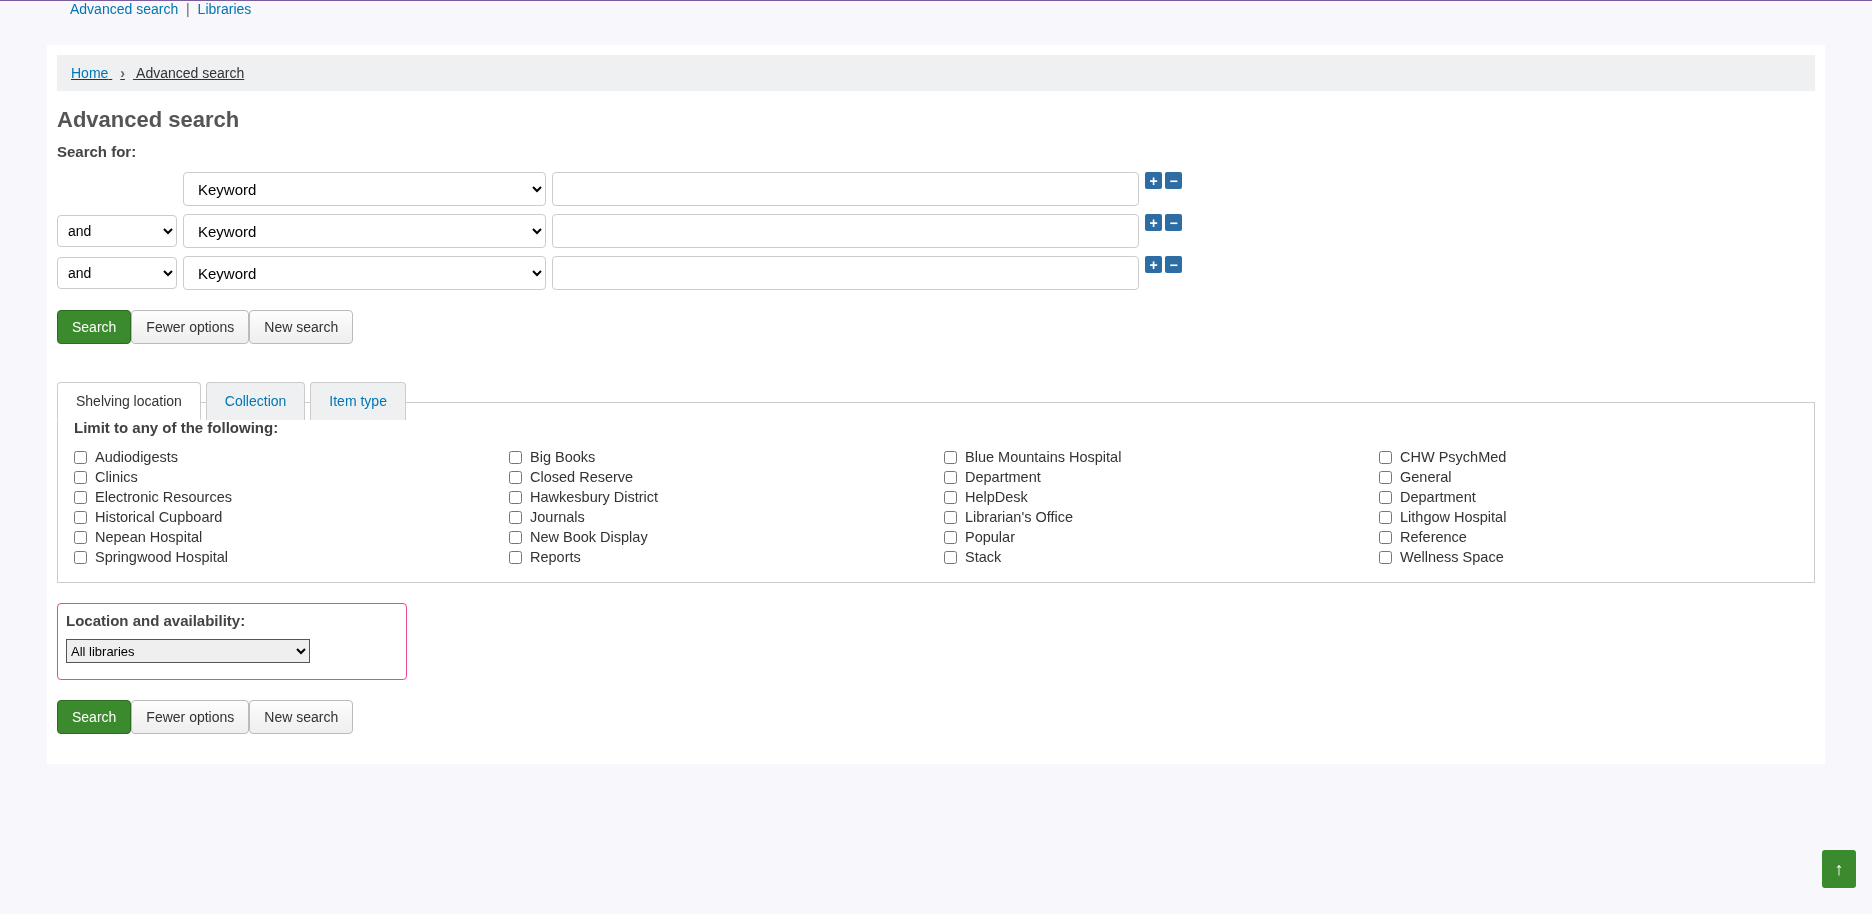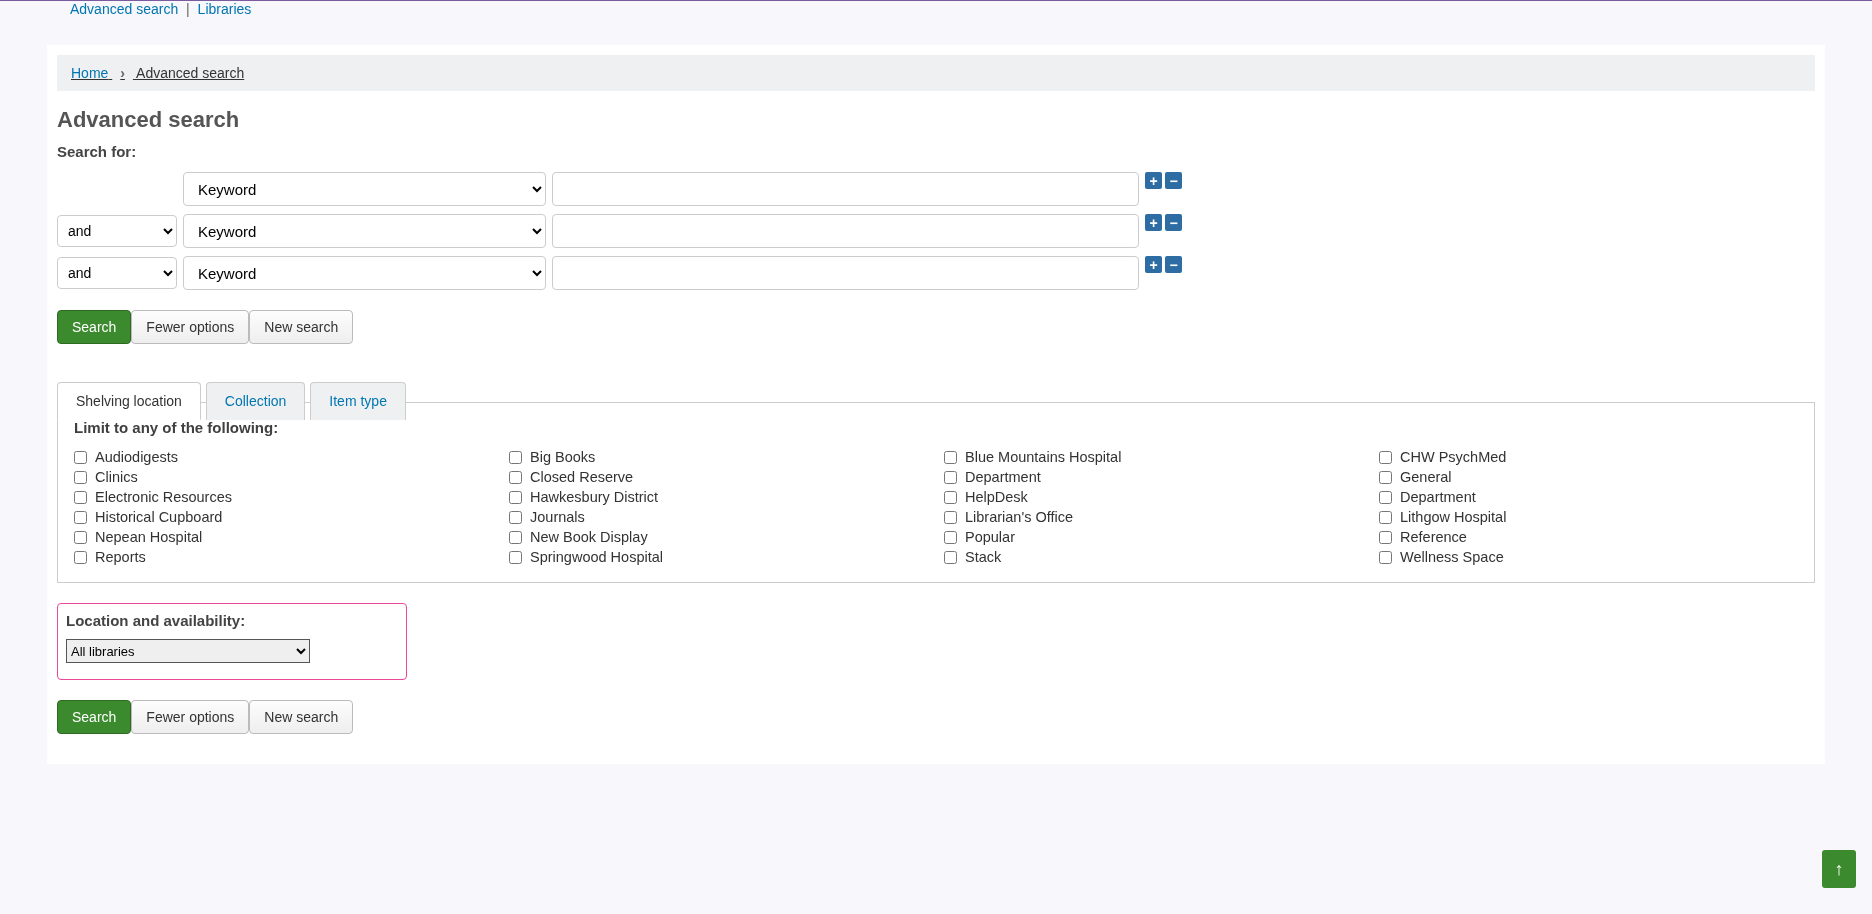--- a/index.html
+++ b/index.html
@@ -404,25 +404,25 @@
         <div class="check-item">
           <input type="checkbox" style="">
           <span>Popular</span>
         </div>
         <div class="check-item">
           <input type="checkbox" style="">
           <span>Reference</span>
         </div>
         <div class="check-item">
           <input type="checkbox" style="">
+          <span>Springwood Hospital</span>
+        </div>
+        <div class="check-item">
+          <input type="checkbox" style="">
           <span>Reports</span>
-        </div>
-        <div class="check-item">
-          <input type="checkbox" style="">
-          <span>Springwood Hospital</span>
         </div>
         <div class="check-item">
           <input type="checkbox" style="">
           <span>Stack</span>
         </div>
         <div class="check-item">
           <input type="checkbox" style="">
           <span>Wellness Space</span>
         </div>
       </div>

